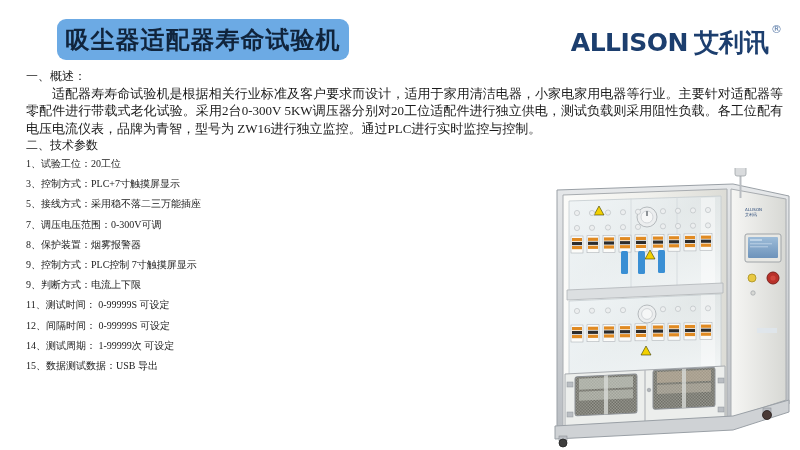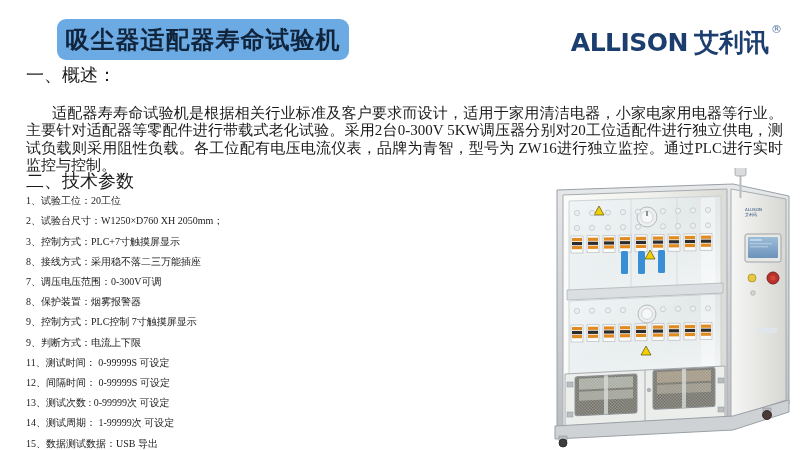--- a/index.html
+++ b/index.html
@@ -74,33 +74,31 @@
   }
 
   
   #content {
     position: absolute;
     left: 26px;
     top: 68px;
     width: 760px;
   }
   .sec-head {
-    font-size: 18px;
+    font-size: 12px;
     line-height: 17.2px;
     white-space: nowrap;
-    font-family: Liberation Mono, monospace;
   }
   .para {
-    font-size: 15px;
+    font-size: 13px;
     line-height: 17.2px;
     text-indent: 26px;
     text-align: justify;
     width: 757px;
     word-break: break-all;
-    margin-top: 20px;
   }
   #spec-list {
     list-style: none;
     margin: 0;
     padding: 0;
     width: 470px;
   }
   #spec-list li {
     font-size: 10px;
     line-height: 20.2px;
@@ -133,30 +131,28 @@
 <div id="content">
 
   <div class="sec-head">一、概述：</div>
 
   <div class="para">适配器寿寿命试验机是根据相关行业标准及客户要求而设计，适用于家用清洁电器，小家电家用电器等行业。主要针对适配器等零配件进行带载式老化试验。采用2台0-300V 5KW调压器分别对20工位适配件进行独立供电，测试负载则采用阻性负载。各工位配有电压电流仪表，品牌为青智，型号为 ZW16进行独立监控。通过PLC进行实时监控与控制。</div>
 
   <div class="sec-head">二、技术参数</div>
 
   <ul id="spec-list">
     <li>1、试验工位：20工位</li>
-    <li>2、试验台尺寸：W1250×D760 XH 2050mm；</li>
     <li>3、控制方式：PLC+7寸触摸屏显示</li>
-    <li>8、接线方式：采用稳不落二三万能插座</li>
+    <li>5、接线方式：采用稳不落二三万能插座</li>
     <li>7、调压电压范围：0-300V可调</li>
     <li>8、保护装置：烟雾报警器</li>
     <li>9、控制方式：PLC控制   7寸触摸屏显示</li>
     <li>9、判断方式：电流上下限</li>
     <li>11、测试时间：  0-99999S 可设定</li>
     <li>12、间隔时间：  0-99999S 可设定</li>
-    <li>13、测试次数 : 0-99999次 可设定</li>
     <li>14、测试周期：  1-99999次 可设定</li>
     <li>15、数据测试数据：USB 导出</li>
 
   </ul>
 </div>
 
 <div id="machine-photo">
 <svg width="292" height="280" viewBox="0 0 292 280" xmlns="http://www.w3.org/2000/svg">
   <defs>
     <linearGradient id="gFrame" x1="0" y1="0" x2="0" y2="1">

